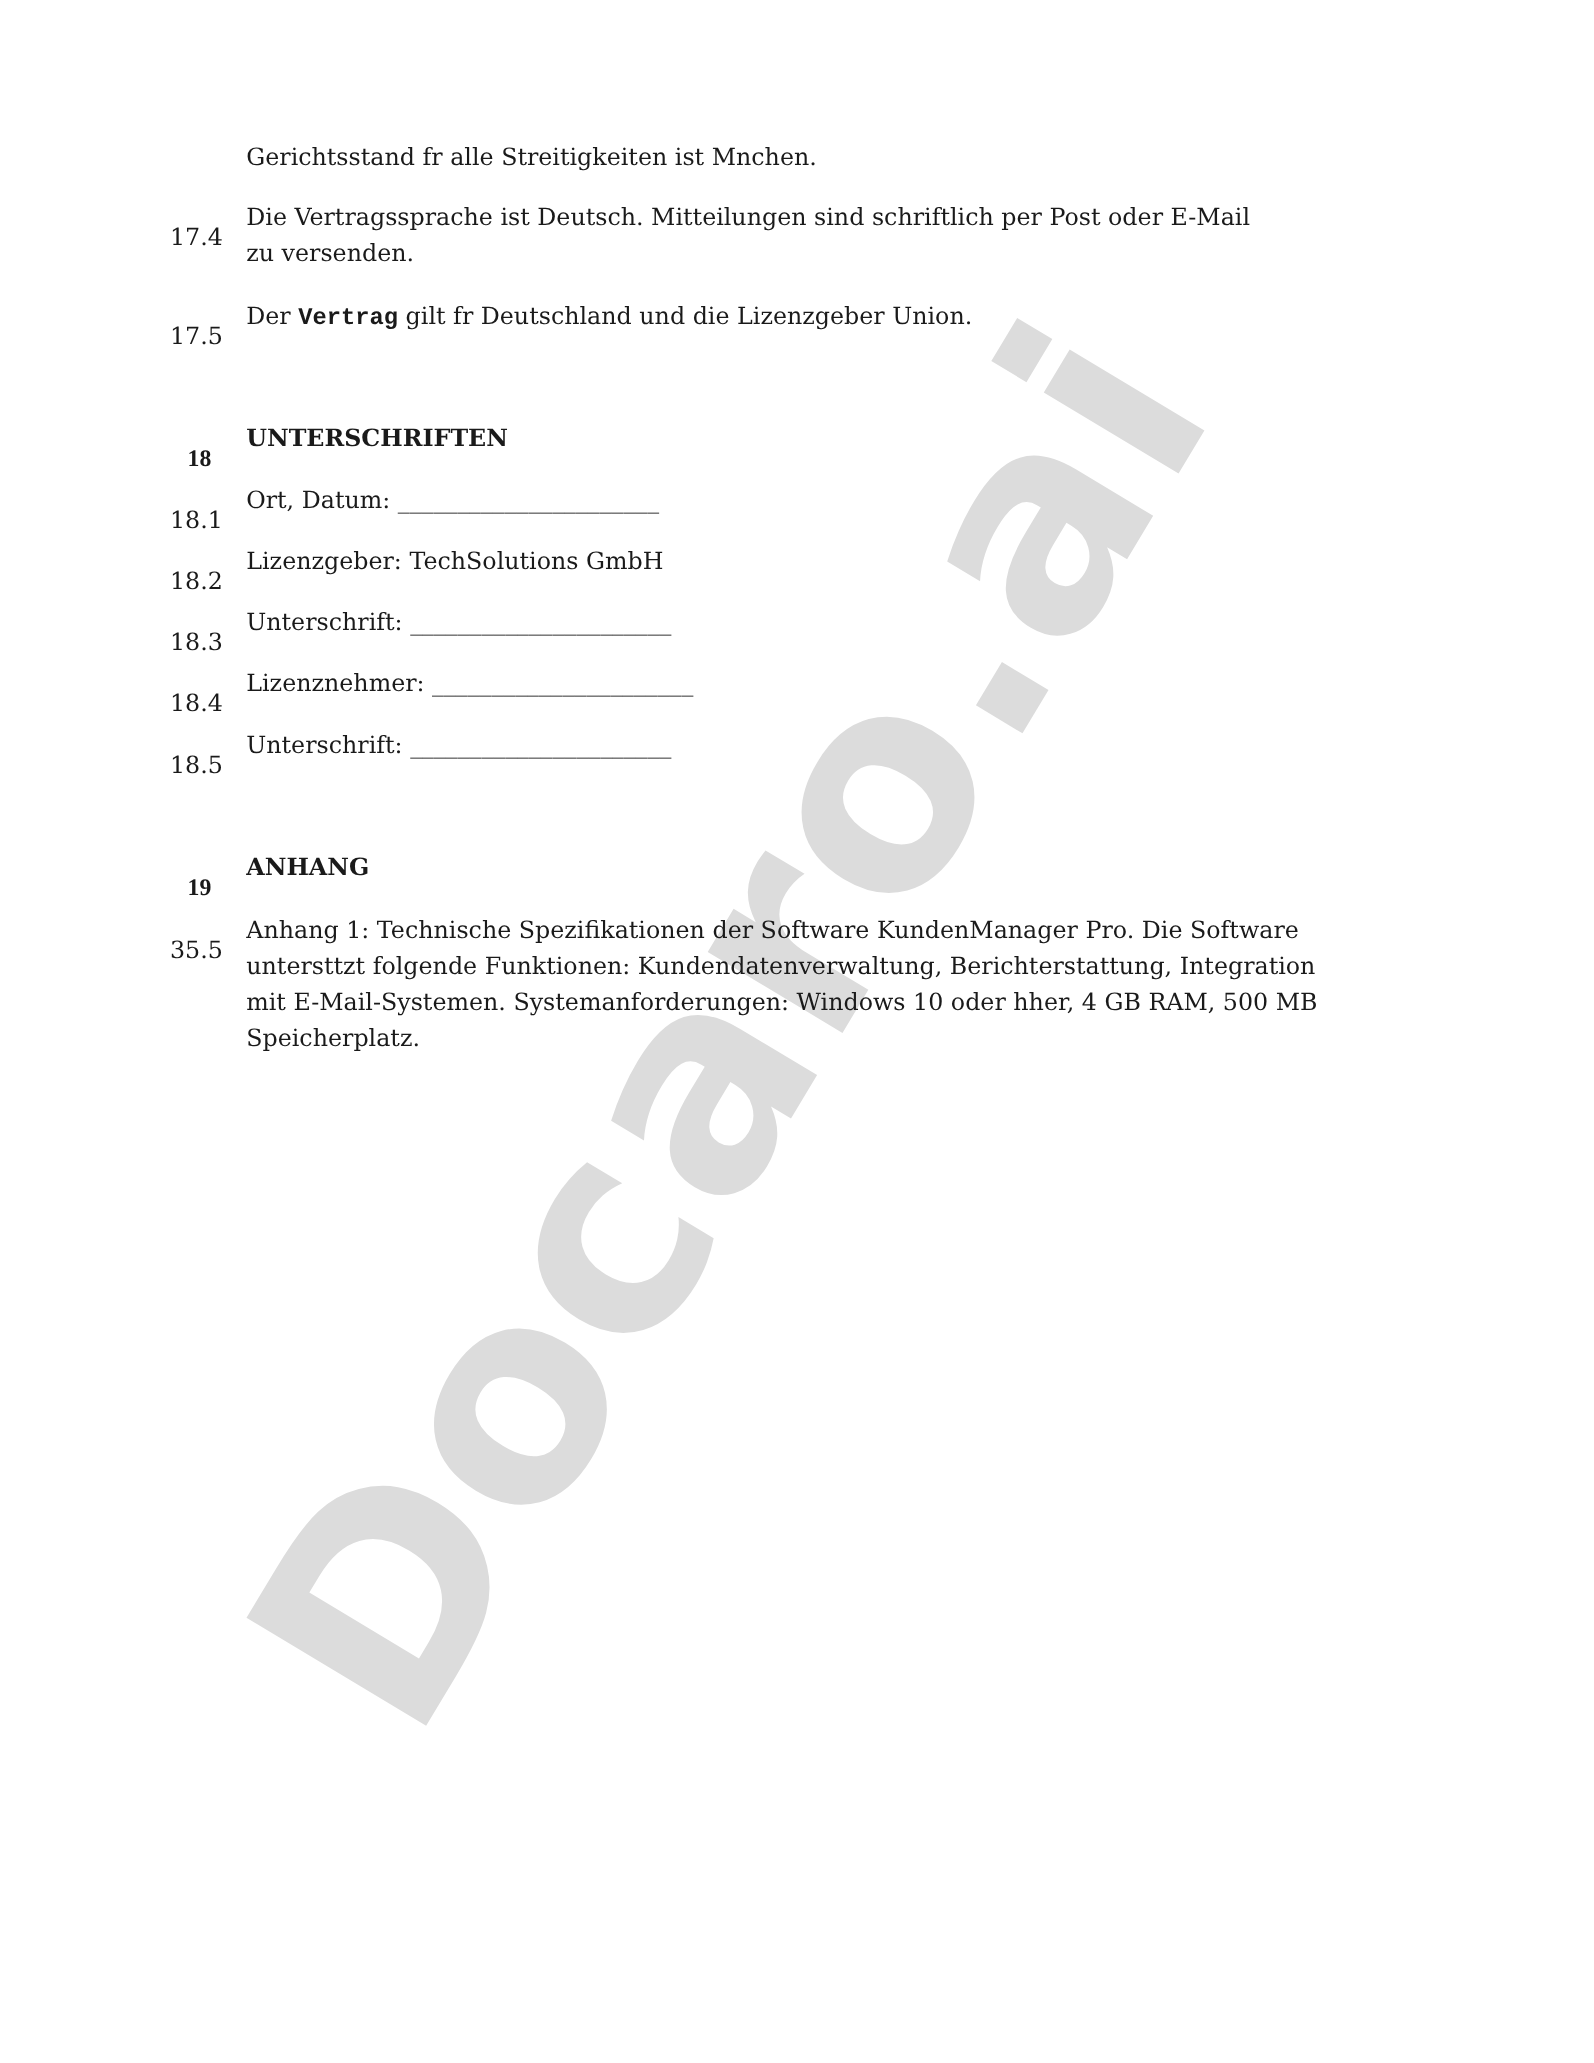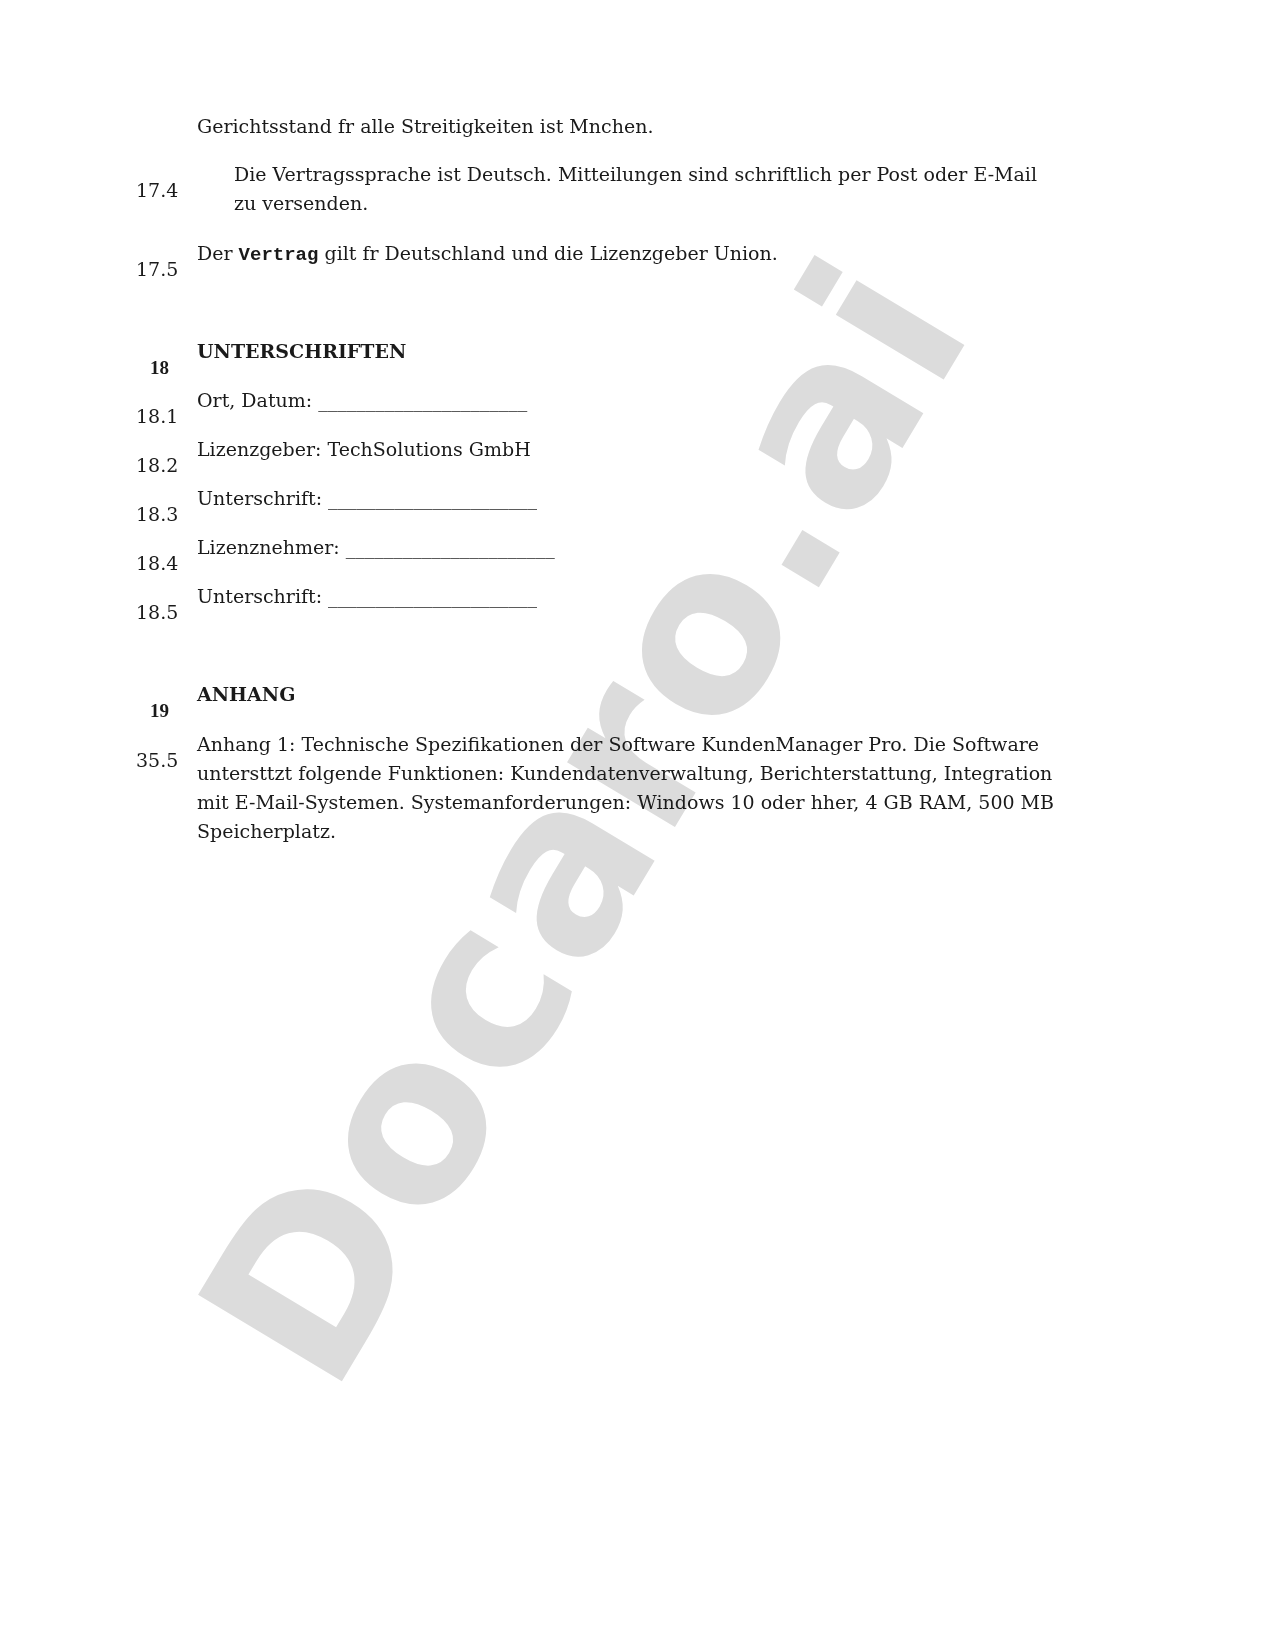--- a/index.html
+++ b/index.html
@@ -27,21 +27,21 @@
   </div>
 
   <div class="content">
 
     <div class="row" style="top:112px;">
       <span class="txt">Gerichtsstand fr alle Streitigkeiten ist Mnchen.</span>
     </div>
 
     <div class="row" style="top:160px;">
       <span class="num">17.4</span>
-      <span class="txt" style="width:820px;margin-left:37px;">Die Vertragssprache ist Deutsch. Mitteilungen sind schriftlich per Post oder E-Mail zu versenden.</span>
+      <span class="txt" style="width:820px;">Die Vertragssprache ist Deutsch. Mitteilungen sind schriftlich per Post oder E-Mail zu versenden.</span>
     </div>
 
     <div class="row" style="top:239px;">
       <span class="num">17.5</span>
       <span class="txt"><span>Der </span><b>Vertrag</b><span> gilt fr Deutschland und die Lizenzgeber Union.</span></span>
     </div>
 
     <div class="row" style="top:337px;">
       <span class="num h">18</span>
       <span class="txt h">UNTERSCHRIFTEN</span>

